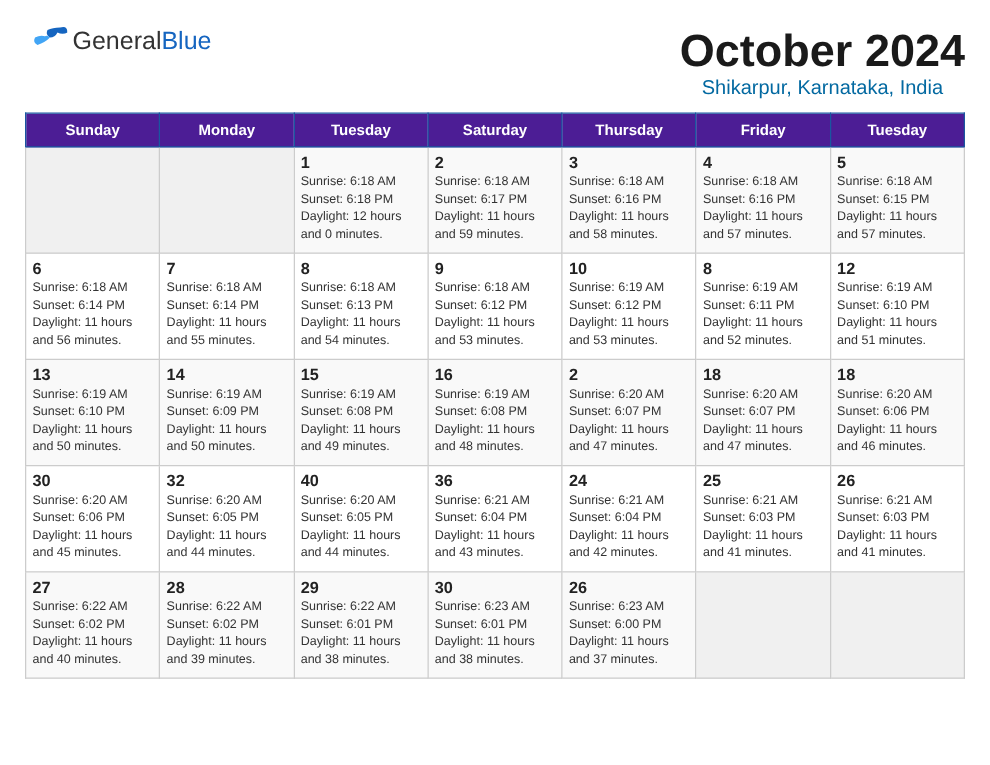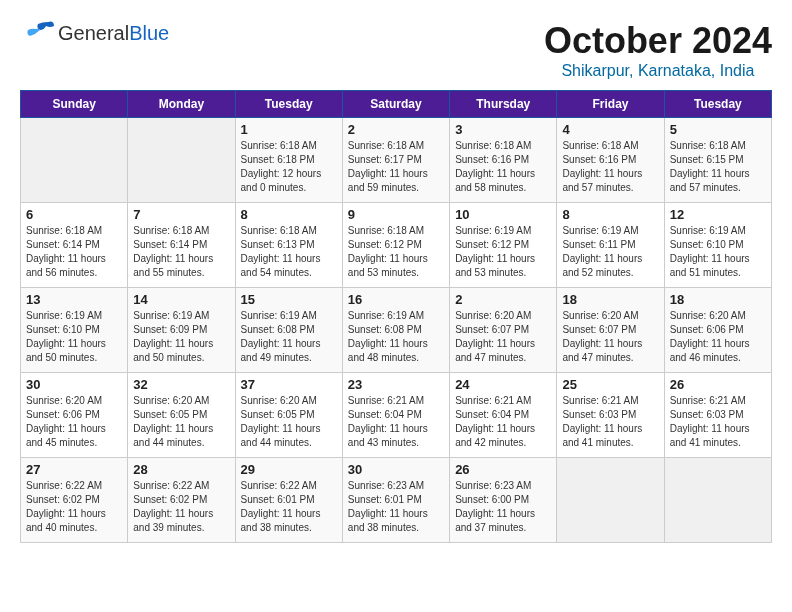--- a/index.html
+++ b/index.html
@@ -265,28 +265,28 @@
 and 45 minutes.</div>
         </td>
         <td>
           <span class="day-num">32</span>
           <div class="day-info" style="white-space: pre-line;">Sunrise: 6:20 AM
 Sunset: 6:05 PM
 Daylight: 11 hours
 and 44 minutes.</div>
         </td>
         <td>
-          <span class="day-num">37</span>
+          <span class="day-num">40</span>
           <div class="day-info" style="white-space: pre-line;">Sunrise: 6:20 AM
 Sunset: 6:05 PM
 Daylight: 11 hours
 and 44 minutes.</div>
         </td>
         <td>
-          <span class="day-num">23</span>
+          <span class="day-num">36</span>
           <div class="day-info" style="white-space: pre-line;">Sunrise: 6:21 AM
 Sunset: 6:04 PM
 Daylight: 11 hours
 and 43 minutes.</div>
         </td>
         <td>
           <span class="day-num">24</span>
           <div class="day-info" style="white-space: pre-line;">Sunrise: 6:21 AM
 Sunset: 6:04 PM
 Daylight: 11 hours

